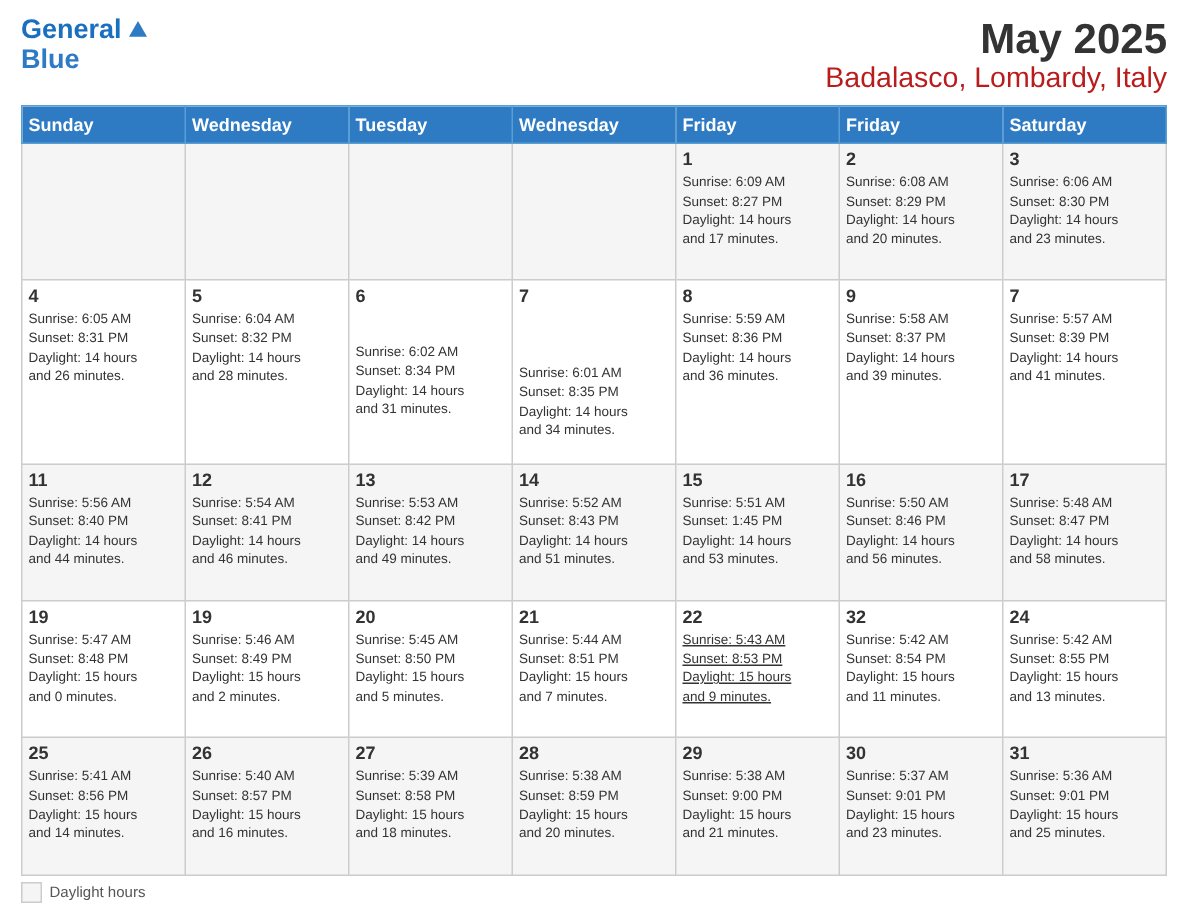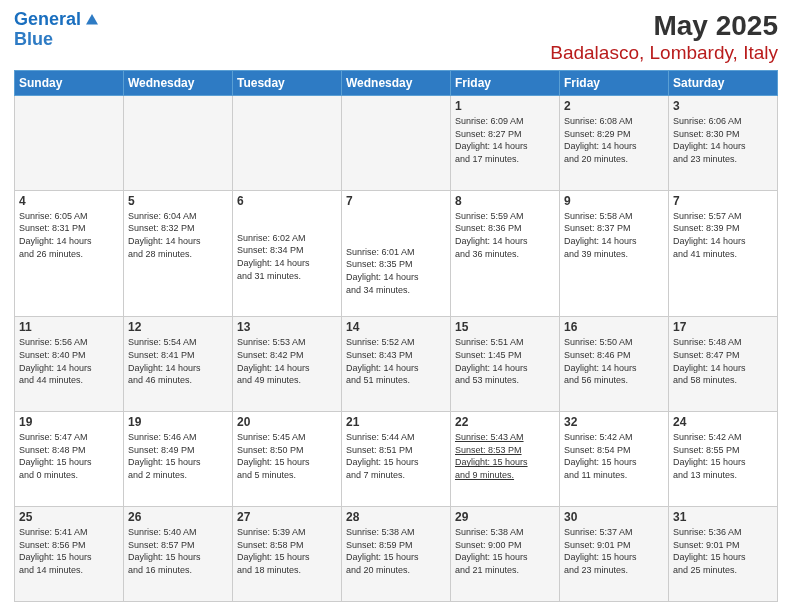--- a/index.html
+++ b/index.html
@@ -372,13 +372,17 @@
             <span class="day-num">31</span>
             <div class="day-info" style="white-space: pre-line;">Sunrise: 5:36 AM
 Sunset: 9:01 PM
 Daylight: 15 hours
 and 25 minutes.</div>
           </td>
         </tr>
       </tbody>
   </table>
 
+  <div class="legend">
+    <div class="legend-box"></div>
+    <span>Daylight hours</span>
+  </div>
 </div>
 
 </body></html>

